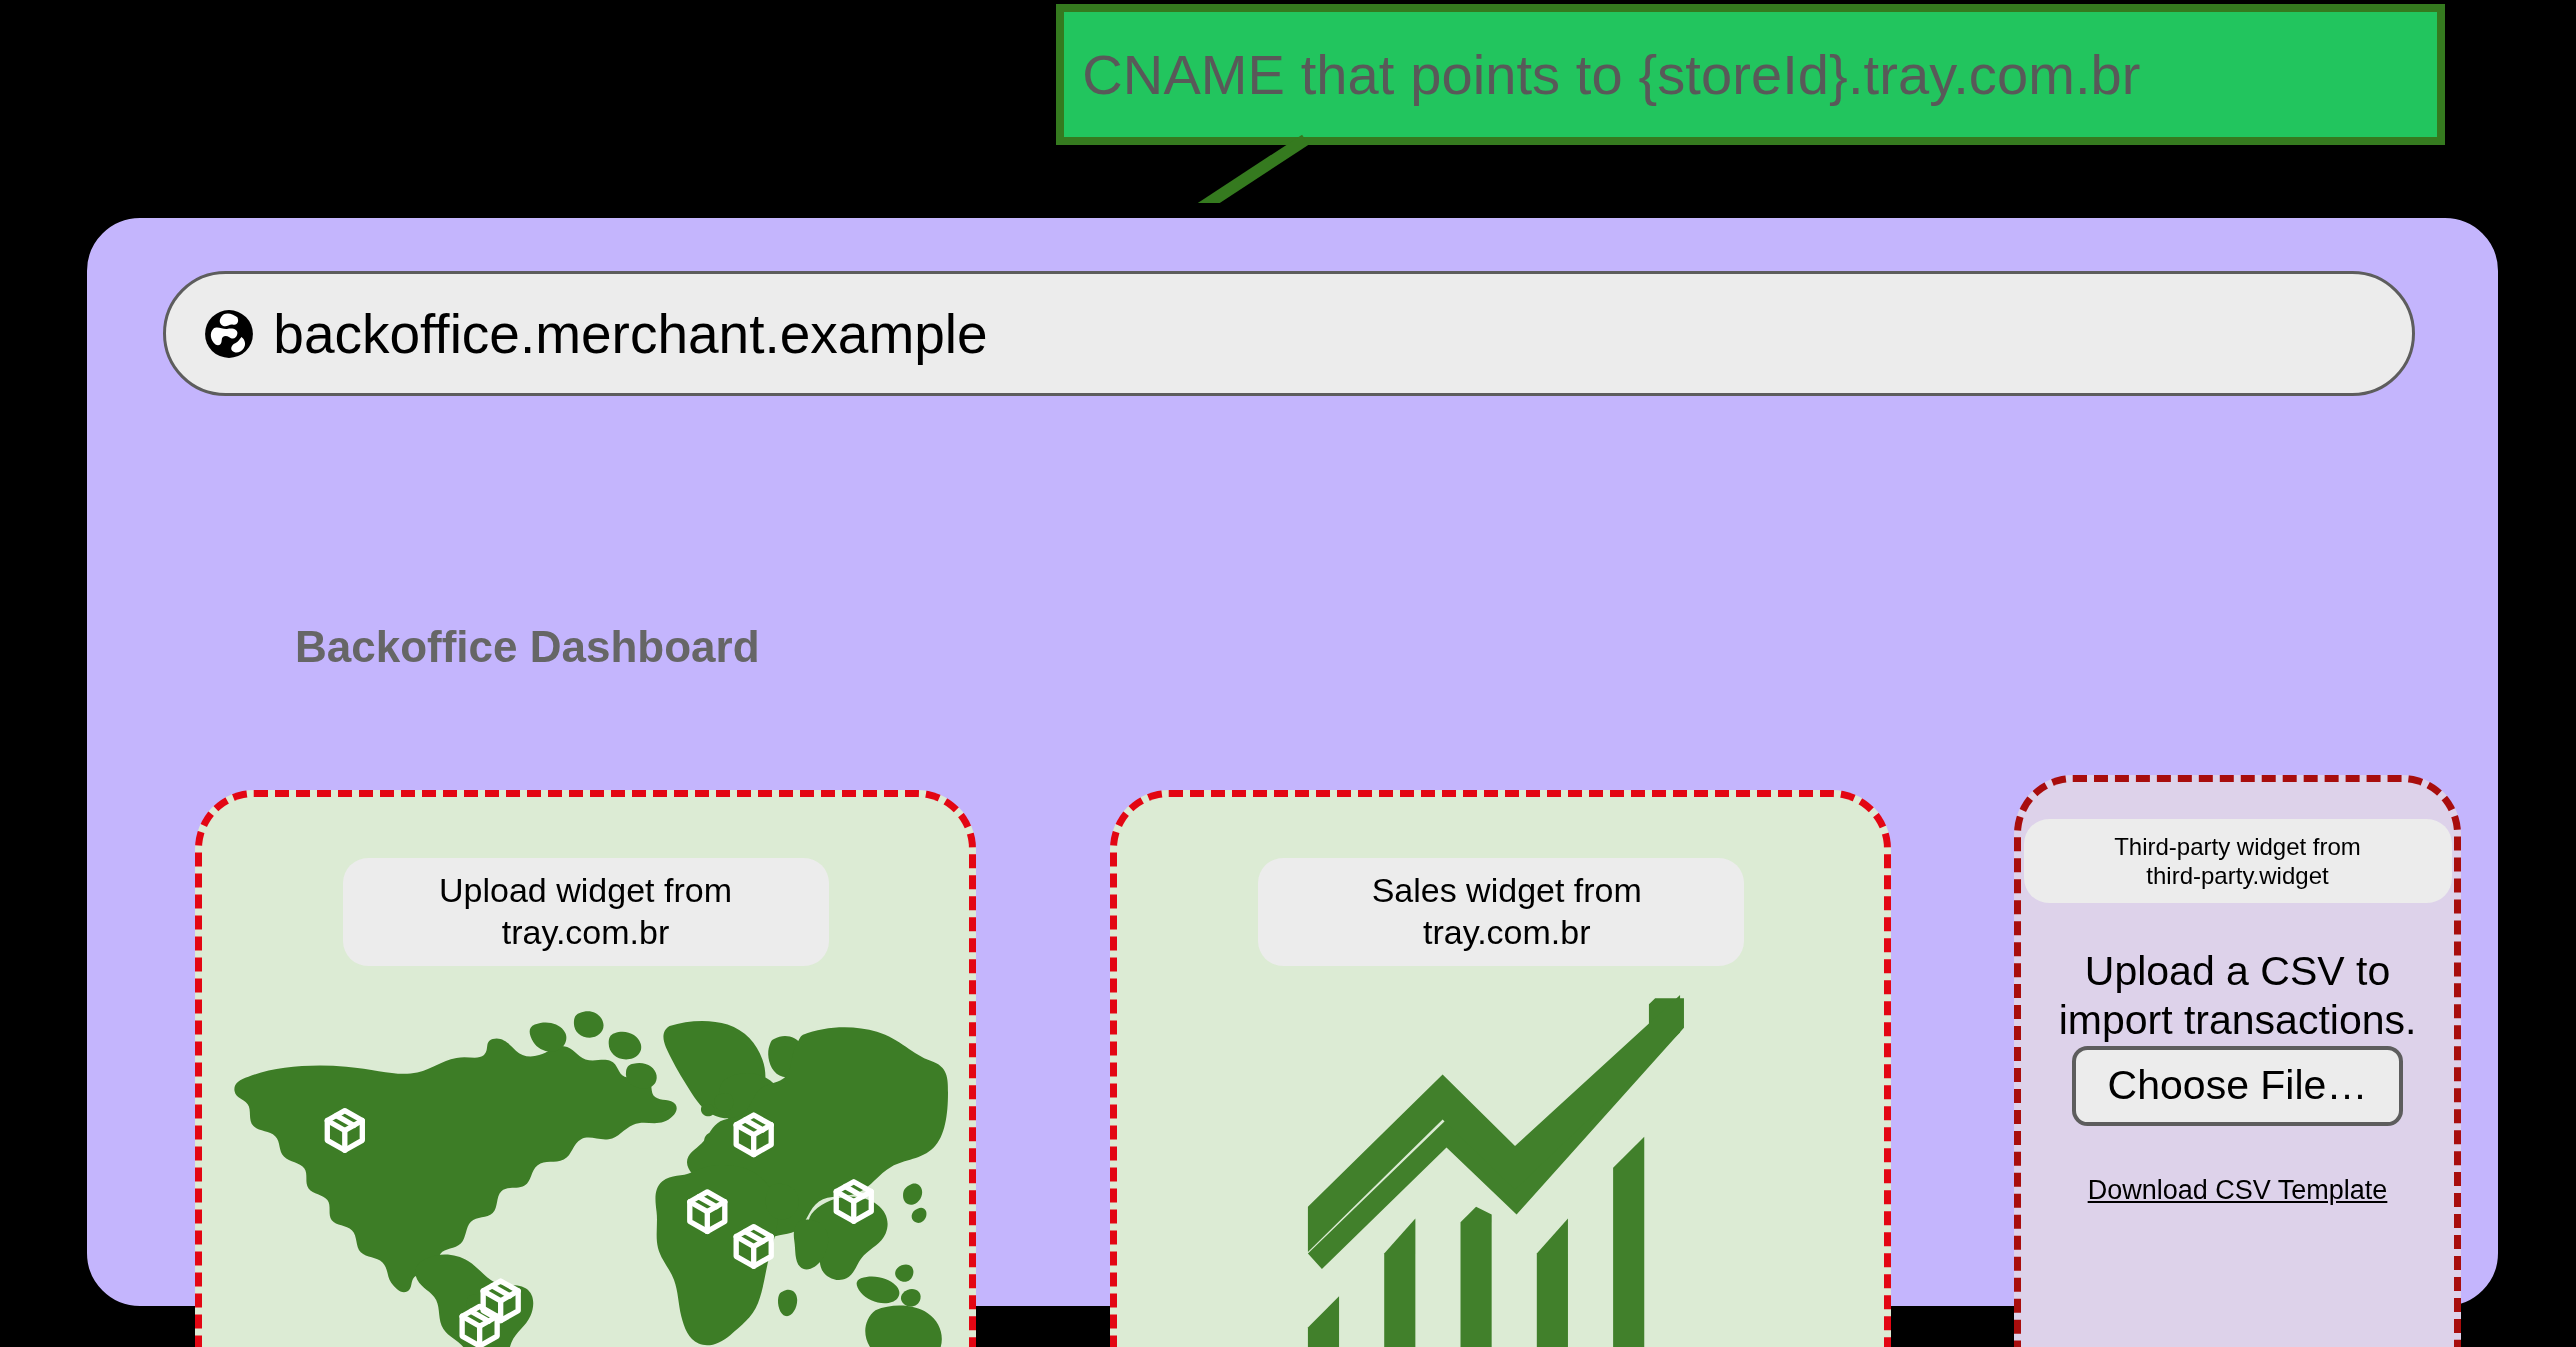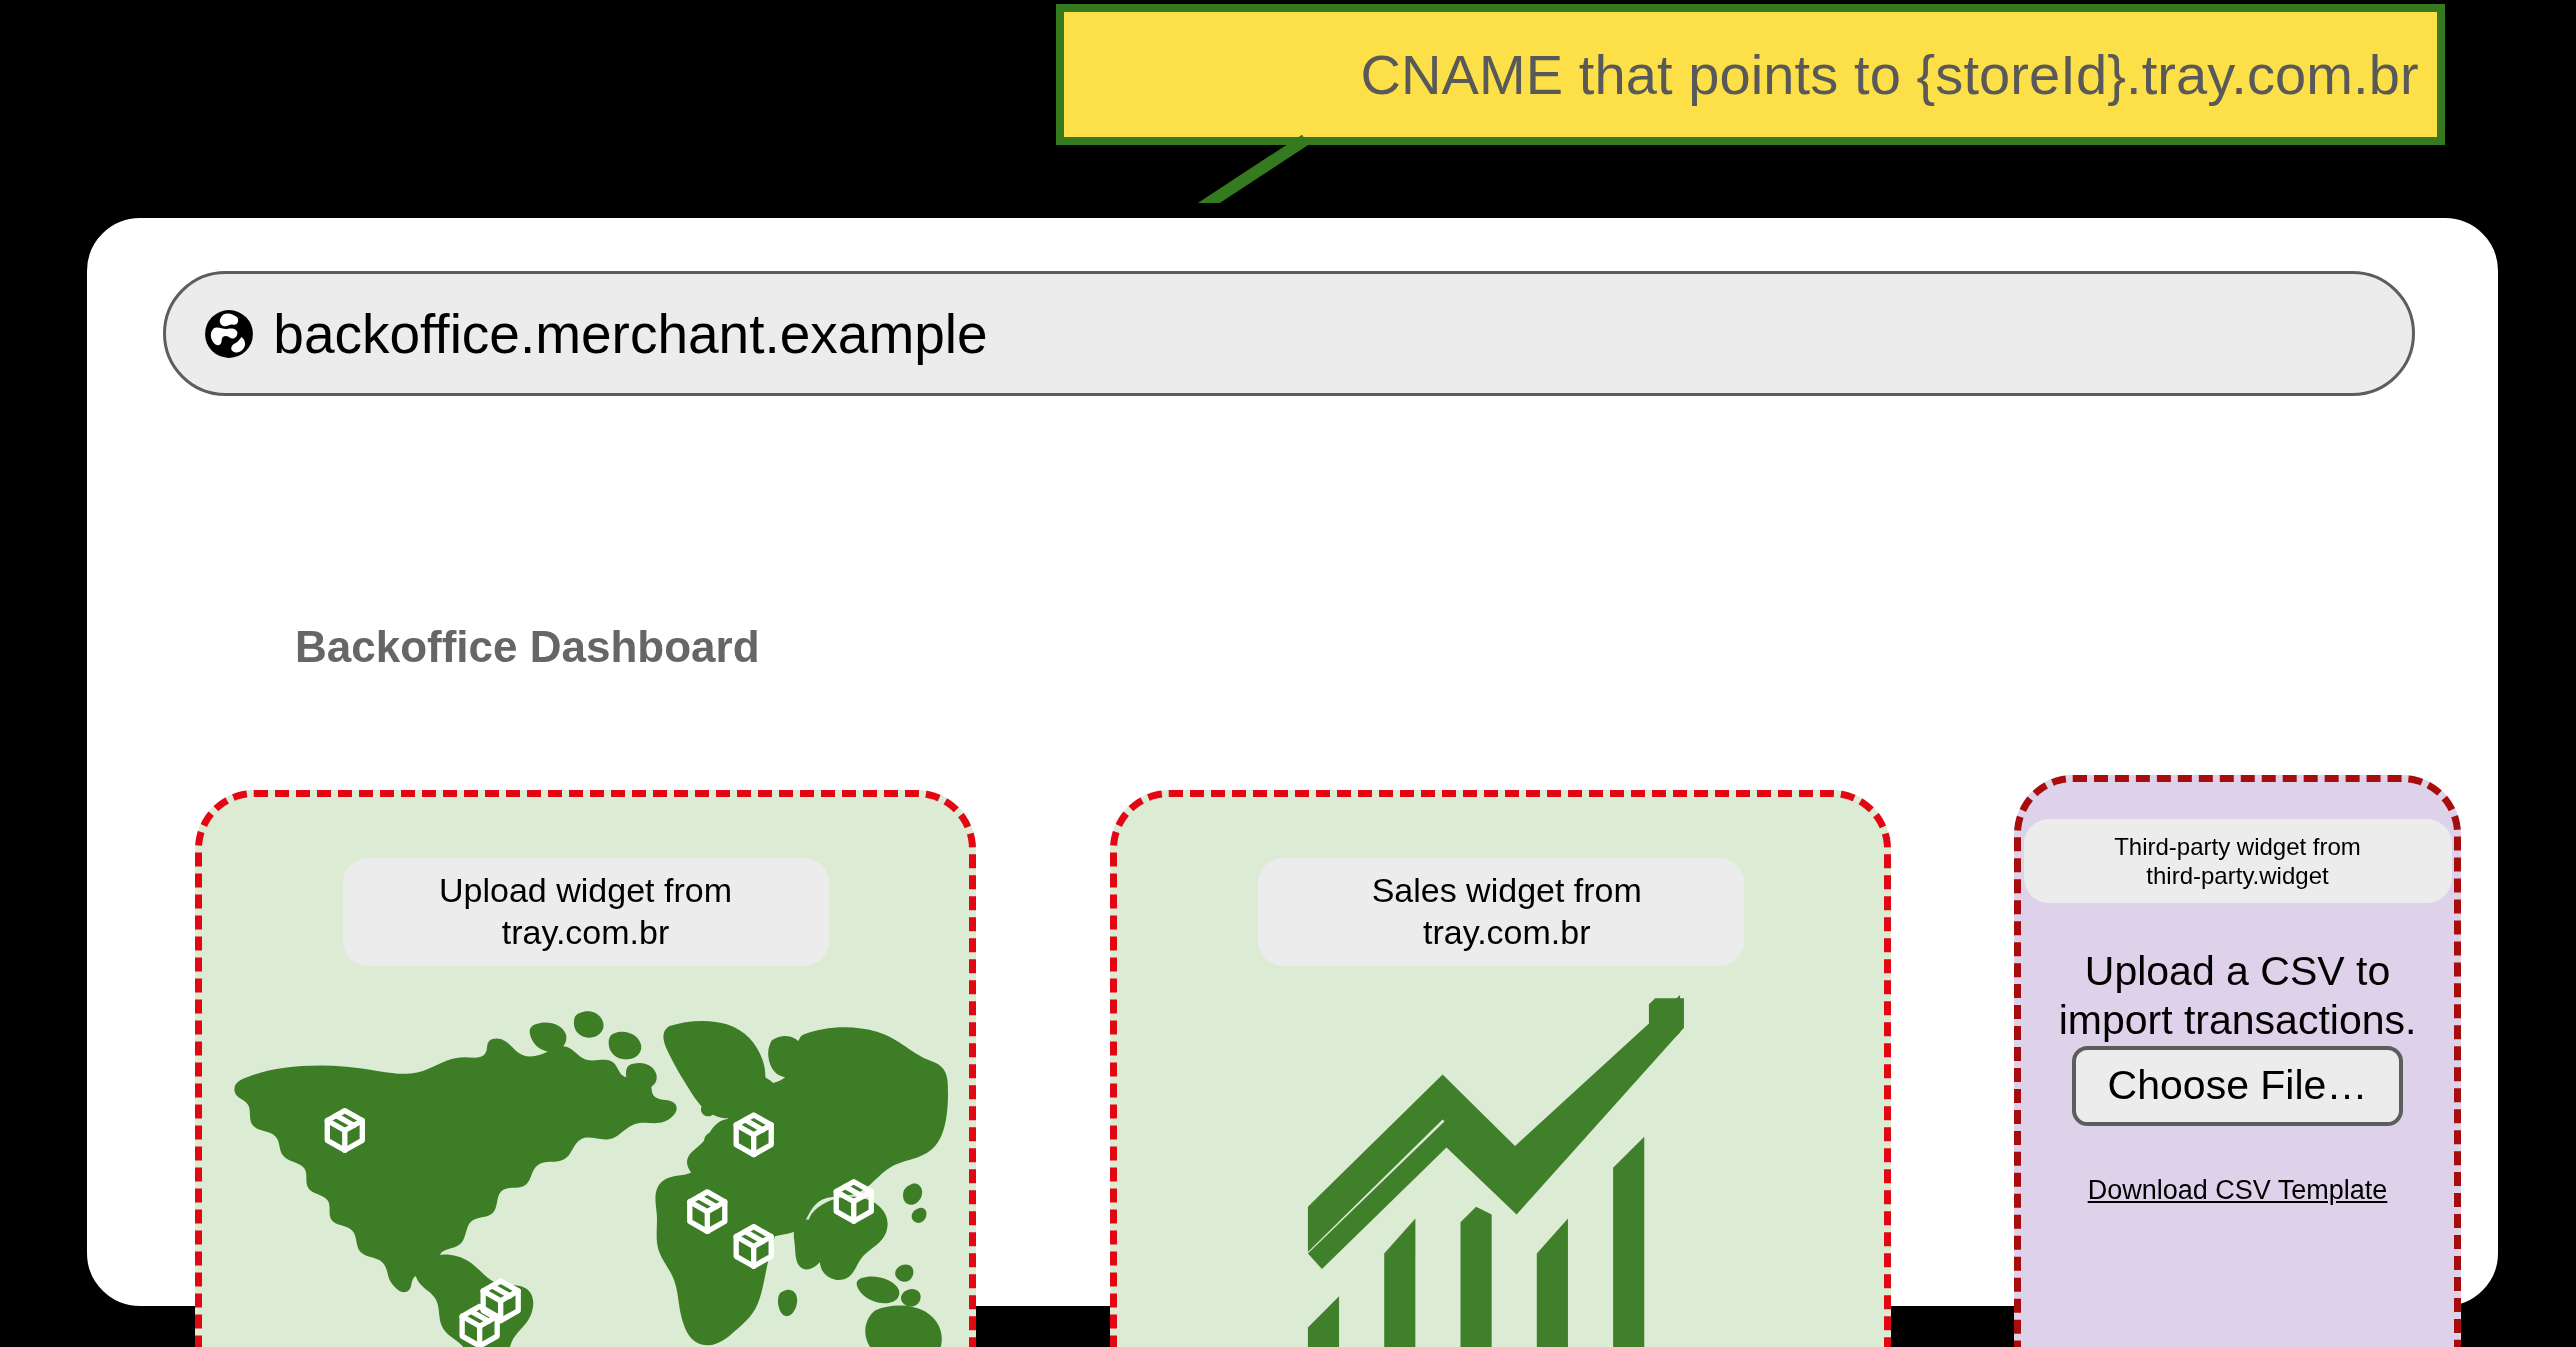--- a/index.html
+++ b/index.html
@@ -16,25 +16,25 @@
     position: relative;
   }
 
   
   #callout-box {
     position: absolute;
     left: 1056px;
     top: 4.2px;
     width: 1389px;
     height: 141px;
-    background: #fde047;
+    background: #22c55e;
     border: 8.4px solid #357a1f;
     display: flex;
     align-items: center;
-    justify-content: flex-end;
+    justify-content: flex-start;
     padding: 0 18.3px;
   }
   #callout-text {
     font-size: 56px;
     color: #595959;
     white-space: nowrap;
     letter-spacing: 0.1px;
   }
 
   
@@ -47,21 +47,21 @@
     pointer-events: none;
   }
 
   
   #browser-window {
     position: absolute;
     left: 72px;
     top: 203px;
     width: 2441px;
     height: 1118px;
-    background: #ffffff;
+    background: #c4b5fd;
     border: 15.5px solid #000000;
     border-radius: 68px;
   }
 
   
   #url-bar {
     position: absolute;
     left: 76px;
     top: 53px;
     width: 2252px;

